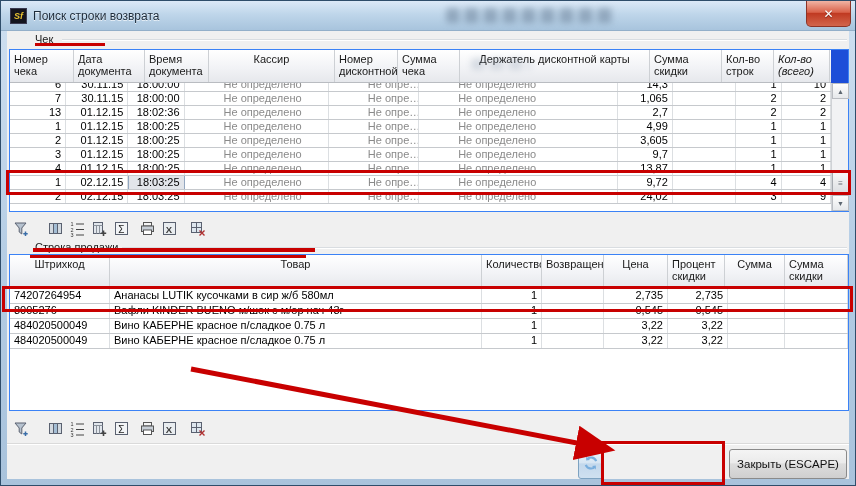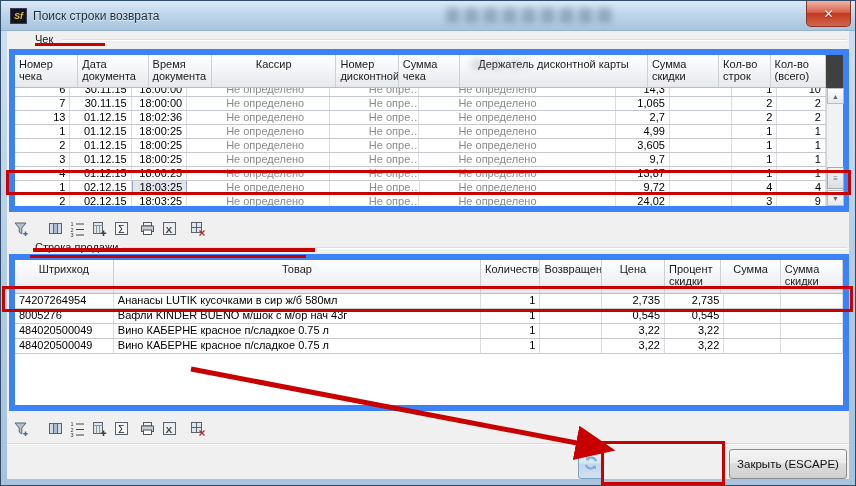--- a/index.html
+++ b/index.html
@@ -24,21 +24,21 @@
     border:1px solid #8c3326;border-top:none;border-radius:0 0 5px 5px;
     color:#fff;font-size:12px;font-weight:bold;display:flex;align-items:center;
     justify-content:center;text-shadow:0 1px 1px #7a2417;cursor:pointer;}
   
   .client{position:absolute;left:6px;top:30px;right:6px;bottom:6px;background:#f0f0f0;}
   .group-label{position:absolute;font-size:11px;color:#1a1a1a;background:#f0f0f0;padding:0 3px;z-index:3;}
   #check-label{left:25px;top:2px;}
   #sale-label{left:25px;top:210px;}
   .group-line{position:absolute;height:1px;background:#d9dde1;box-shadow:0 1px 0 #fff;}
   
-  .tframe{position:absolute;background:#404040;border:6px solid #3b82f6;}
+  .tframe{position:absolute;background:#1d4ed8;border:1px solid #3b82f6;}
   #check-table{left:2px;top:18px;width:840px;height:163px;}
   #sale-table{left:2px;top:223px;width:840px;height:157px;}
   .thead{position:absolute;left:0;top:0;right:0;display:flex;
     background:linear-gradient(#ffffff,#f2f3f6 55%,#e6e8ec);
     border-bottom:1px solid #b9bcc1;}
   #check-table .thead{height:33px;right:17px;}
   #sale-table .thead{height:34px;right:0;}
   .th{font-size:11px;line-height:12px;padding:3px 4px 0 4px;color:#1a1a1a;
     border-right:1px solid #cdd0d4;overflow:hidden;white-space:normal;height:100%;}
   .th.c{text-align:center;}
@@ -115,21 +115,21 @@
       <div class="thead" id="t1-head">
           <div class="th" style="width: 64px;">Номер чека</div>
           <div class="th" style="width: 71px;">Дата документа</div>
           <div class="th" style="width: 64px;">Время документа</div>
           <div class="th c" style="width: 126px;">Кассир</div>
           <div class="th" style="width: 63px;">Номер дисконтной</div>
           <div class="th" style="width: 62px;">Сумма чека</div>
           <div class="th c" style="width: 190px;">Держатель дисконтной карты</div>
           <div class="th" style="width: 72px;">Сумма скидки</div>
           <div class="th" style="width: 52px;">Кол-во строк</div>
-          <div class="th" style="width: 56px;">Кол-во (всего)</div>
+          <div class="th" style="width: 56px; font-style: italic;">Кол-во (всего)</div>
         </div>
       <div class="tbody" id="t1-body">
           <div class="trow">
             <div class="td r" style="width: 64px;">6</div>
             <div class="td r" style="width: 71px;">30.11.15</div>
             <div class="td r" style="width: 64px;">18:00:00</div>
             <div class="td gray" style="width: 126px;">Не определено</div>
             <div class="td gray" style="width: 63px;">Не опре…</div>
             <div class="td gray" style="width: 190px;">Не определено</div>
             <div class="td r" style="width: 62px; text-align: right;">14,3</div>

